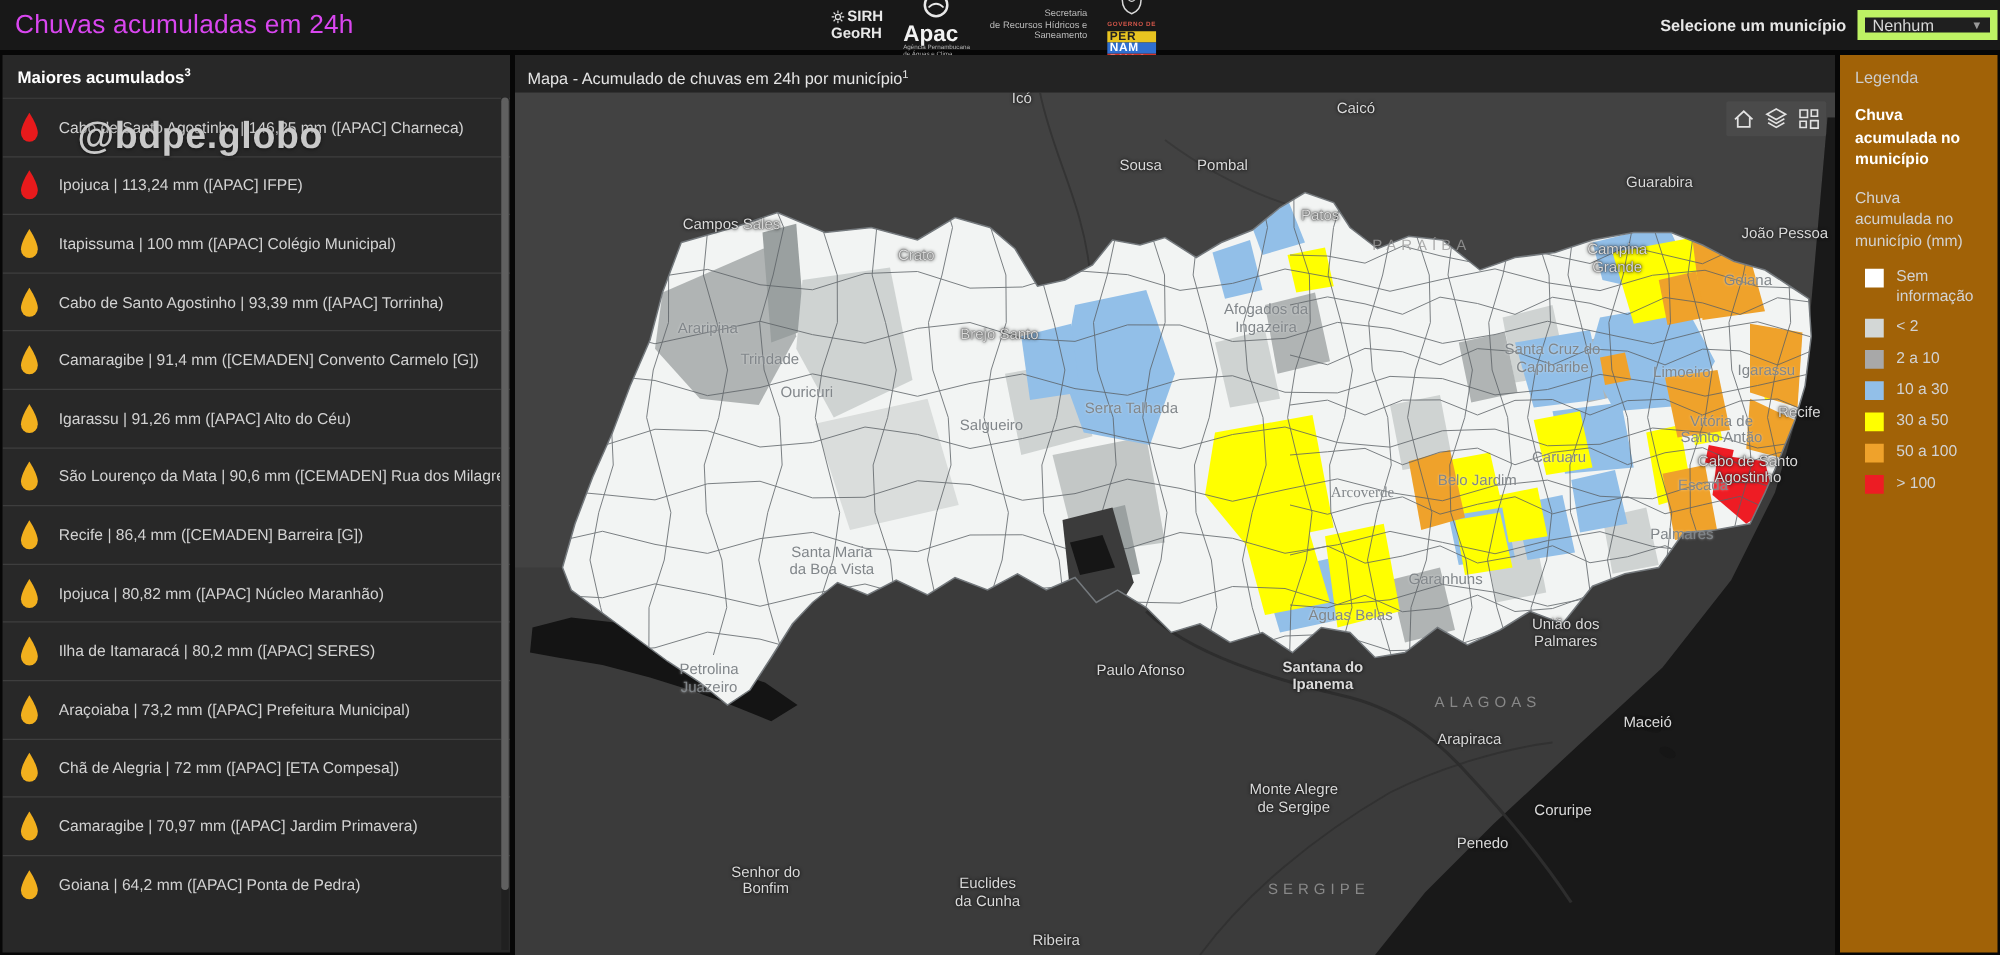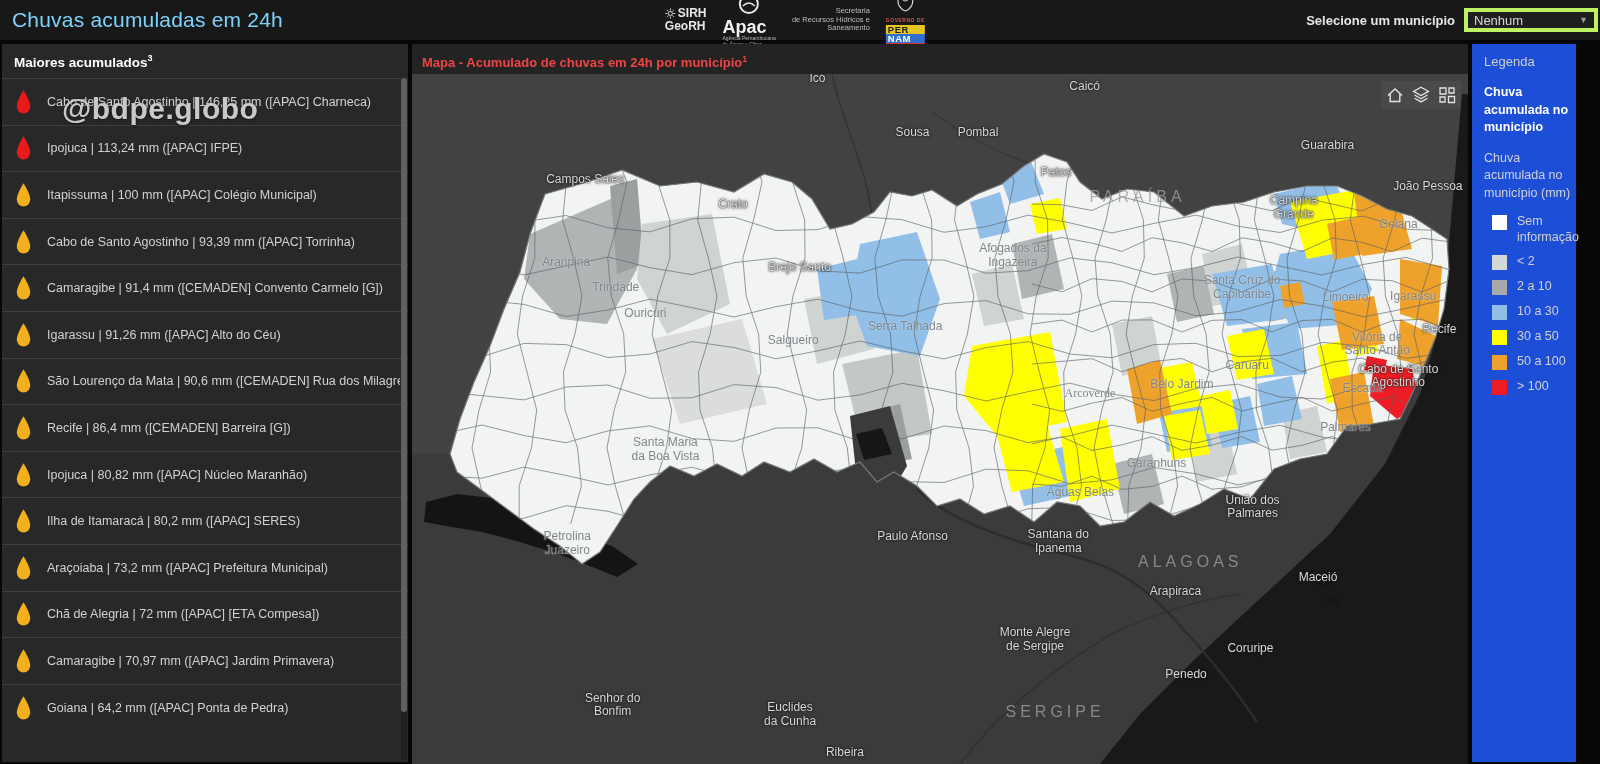--- a/index.html
+++ b/index.html
@@ -1,64 +1,64 @@
 <!DOCTYPE html>
 <html><head>
 <meta charset="utf-8">
 <style>
   html,body{margin:0;padding:0}
   body{width:1600px;height:764px;background:#070707;font-family:"Liberation Sans",sans-serif;overflow:hidden;position:relative}
   
   .hdr{position:absolute;left:0;top:0;width:1600px;height:40px;background:#181818;display:flex;align-items:center}
-  .hdr-title{font-size:21px;color:#7dd3fc;font-weight:400;padding-left:12px;letter-spacing:.2px;white-space:nowrap}
+  .hdr-title{font-size:21px;color:#d946ef;font-weight:400;padding-left:12px;letter-spacing:.2px;white-space:nowrap}
   .logos{position:absolute;left:50%;top:0;height:40px;transform:translateX(-52%);display:flex;align-items:center;gap:16px}
   .logo-blk{display:flex;flex-direction:column;justify-content:center;color:#e8e8e8}
   .sirh{font-size:12px;font-weight:700;line-height:13px;text-align:left}
   .sirh .row{display:flex;align-items:center;gap:2px}
   .apac-wrap{display:flex;align-items:center;gap:4px}
   .apac-name{font-size:18px;font-weight:700;color:#f2f2f2;line-height:16px}
   .apac-sub{font-size:5px;color:#b5b5b5;line-height:6px}
   .sec{font-size:7.5px;color:#bdbdbd;text-align:right;line-height:8.5px}
   .gov{display:flex;align-items:center;gap:4px}
   .gov-stack{display:flex;flex-direction:column;line-height:9px}
   .gov-top{font-size:5px;color:#d2564a;font-weight:700;letter-spacing:.5px}
   .gov-word{font-size:9.5px;font-weight:700;letter-spacing:.5px;padding:0 2px}
   .gw1{background:#e8c420;color:#222}
   .gw2{background:#2f6fd0;color:#fff}
   .gw3{background:#d83326;color:#fff}
   .selector{margin-left:auto;display:flex;align-items:center;gap:9px;padding-right:2px}
   .selector label{font-size:13px;color:#e6e6e6;font-weight:700;white-space:nowrap}
-  .select-box{width:134px;height:24px;background:#1f1f1f;border:4px solid #bef264;display:flex;align-items:center;padding:0 6px;box-sizing:border-box;cursor:pointer}
+  .select-box{width:112px;height:24px;background:#1f1f1f;border:6px solid #bef264;display:flex;align-items:center;padding:0 6px;box-sizing:border-box;cursor:pointer}
   .select-box .val{font-size:13px;color:#d8d8d8}
   .select-box .caret{margin-left:auto;color:#999;font-size:9px}
   
   .panel{position:absolute;background:#282828}
   .left{left:2px;top:44px;width:406px;height:718px;overflow:hidden}
   .left .panel-title{padding:9px 10px 5px 12px;font-size:13.5px;font-weight:700;color:#fff}
   sup{font-size:9px}
   .watermark{position:absolute;left:60px;top:48px;font-size:30px;font-weight:700;color:#c9c9c9;z-index:5;letter-spacing:.5px;text-shadow:0 1px 3px rgba(0,0,0,.55)}
   .rank-list{position:absolute;top:34px;left:0;right:0;bottom:0;overflow:hidden}
   .rank-row{height:46.6px;display:flex;align-items:center;border-top:1px solid #3e3e3e;padding:0 8px 0 12px;gap:14px;box-sizing:border-box;cursor:pointer}
   .drop{width:19px;height:26px;flex:none}
   .rank-text{font-size:12.5px;color:#d2d2d2;white-space:nowrap;overflow:hidden}
   .scrollbar{position:absolute;right:1px;top:34px;bottom:2px;width:6px;background:#202020;z-index:6}
   .scroll-thumb{position:absolute;top:0;left:0;right:0;height:93%;background:#606060;border-radius:3px}
   
   .map-panel{left:412px;top:44px;width:1056px;height:720px;background:#232323}
-  .map-title{height:28px;line-height:30px;padding:0 10px;font-size:13px;color:#ef4444;font-weight:700}
+  .map-title{height:28px;line-height:30px;padding:0 10px;font-size:13px;color:#e5e5e5;font-weight:400}
   .map-area{position:absolute;top:30px;left:0;right:0;bottom:0;background:#3b3b3b;overflow:hidden;cursor:grab}
   .mapsvg{position:absolute;left:0;top:0;width:100%;height:100%}
   .labels-layer{position:absolute;left:0;top:0;right:0;bottom:0;pointer-events:none}
   .map-label{position:absolute;transform:translate(-50%,-50%);font-size:12px;color:#dadada;text-align:center;line-height:1.12;white-space:pre;text-shadow:0 0 3px rgba(18,18,18,.95),0 0 1px rgba(18,18,18,.95)}
   .map-label.lt{color:#81868a;text-shadow:0 0 2px rgba(255,255,255,.5)}
-  .map-label.st{color:#9c9c9c;letter-spacing:4px;font-size:16px;text-shadow:none;opacity:.8}
+  .map-label.st{color:#9c9c9c;letter-spacing:4px;font-size:12px;text-shadow:none;opacity:.8}
   .map-tools{position:absolute;top:7px;right:7px;display:flex;gap:4px;background:rgba(82,82,82,.55);padding:3px;border-radius:2px;z-index:8}
   .tool-btn{width:22px;height:22px;display:flex;align-items:center;justify-content:center;cursor:pointer}
   
-  .legend-panel{left:1472px;top:44px;width:104px;height:718px;background:#1d4ed8;padding:10px 6px 0 12px;box-sizing:border-box}
+  .legend-panel{left:1472px;top:44px;width:126px;height:718px;background:#a16207;padding:10px 6px 0 12px;box-sizing:border-box}
   .legend-title{font-size:13px;color:#cdcdcd;margin-bottom:15px}
   .legend-sub{font-size:12.5px;font-weight:700;color:#fff;line-height:1.4;margin-bottom:13px;width:86px}
   .legend-field{font-size:12.5px;color:#d2d2d2;line-height:1.4;margin-bottom:12px;width:96px}
   .legend-row{display:flex;gap:10px;margin-bottom:9px;align-items:flex-start;padding-left:8px}
   .swatch{width:15px;height:15px;flex:none;margin-top:1px}
   .legend-label{font-size:12.5px;color:#d2d2d2;line-height:1.25;width:70px}
 </style>
 </head>
 <body>
 
@@ -392,21 +392,21 @@
 Agostinho</div>
           <div class="map-label lt" style="left: 90%; top: 45.7%;">Escada</div>
           <div class="map-label lt" style="left: 79.1%; top: 42.3%;">Caruaru</div>
           <div class="map-label lt" style="left: 72.9%; top: 45.1%;">Belo Jardim</div>
           <div class="map-label lt" style="left: 64.2%; top: 46.4%; font-family: Liberation Serif, serif;">Arcoverde</div>
           <div class="map-label lt" style="left: 88.4%; top: 51.3%;">Palmares</div>
           <div class="map-label lt" style="left: 70.5%; top: 56.5%;">Garanhuns</div>
           <div class="map-label lt" style="left: 63.3%; top: 60.7%;">Águas Belas</div>
           <div class="map-label" style="left: 79.6%; top: 62.7%;">União dos
 Palmares</div>
-          <div class="map-label" style="left: 61.2%; top: 67.7%;">Santana do
+          <div class="map-label" style="left: 61.2%; top: 67.7%; font-weight: bold;">Santana do
 Ipanema</div>
           <div class="map-label" style="left: 47.4%; top: 67.1%;">Paulo Afonso</div>
           <div class="map-label lt" style="left: 24%; top: 54.4%;">Santa Maria
 da Boa Vista</div>
           <div class="map-label lt" style="left: 14.7%; top: 68%;">Petrolina
 Juazeiro</div>
           <div class="map-label st" style="left: 73.7%; top: 70.7%;">ALAGOAS</div>
           <div class="map-label" style="left: 85.8%; top: 73%;">Maceió</div>
           <div class="map-label" style="left: 72.3%; top: 75.1%;">Arapiraca</div>
           <div class="map-label" style="left: 59%; top: 81.9%;">Monte Alegre

